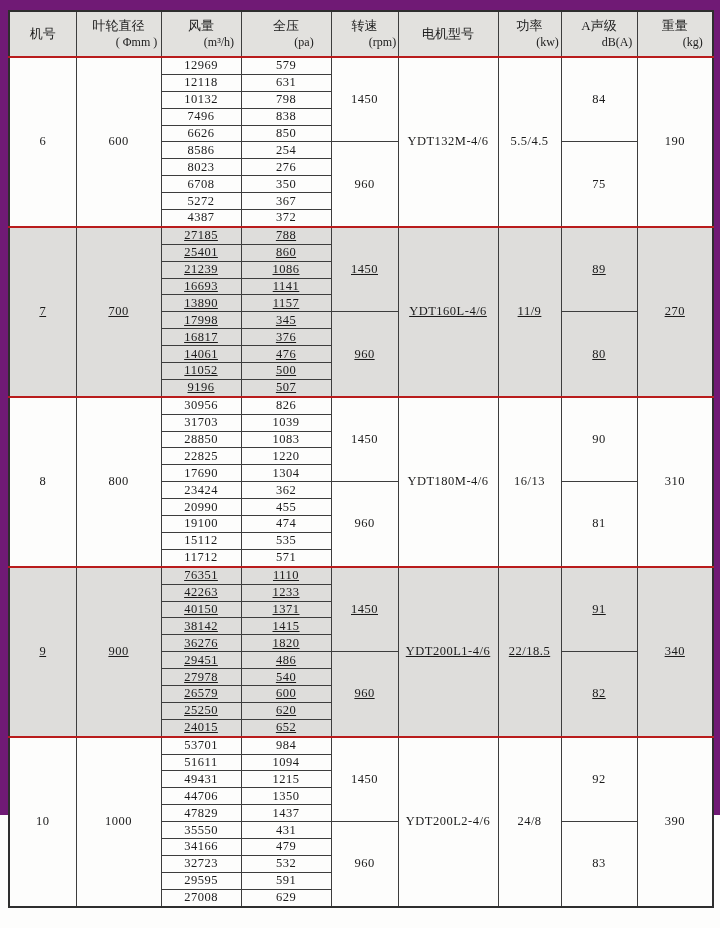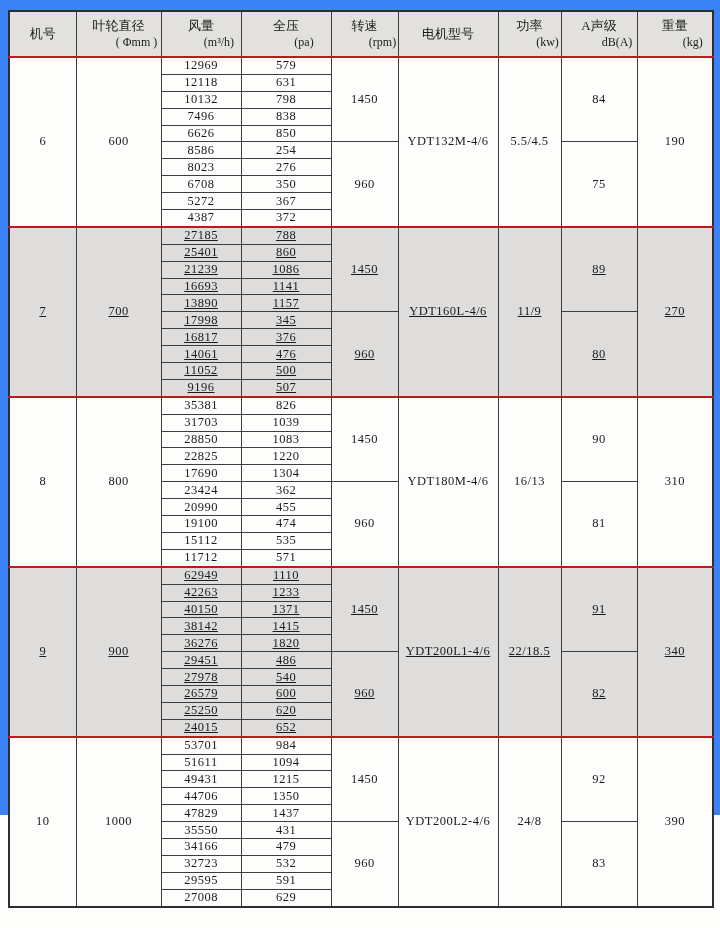--- a/index.html
+++ b/index.html
@@ -3,21 +3,21 @@
 <meta charset="utf-8">
 <title>Fan Specification Table</title>
 <style>
   html,body{margin:0;padding:0;}
   body{
     width:720px;height:928px;overflow:hidden;
     background:#fdfdfc;
     font-family:"Liberation Serif","DejaVu Serif",serif;
     color:#1b1b1b;
   }
-  .page{position:relative;width:720px;height:815px;background:#3b82f6;}
+  .page{position:relative;width:720px;height:815px;background:#701a75;}
   table.spec{
     position:absolute;left:8px;top:10px;width:704px;
     border-collapse:collapse;table-layout:fixed;
     border:2px solid #2e2e2e;
   }
   th,td{
     border:1px solid #3d3d3d;
     text-align:center;vertical-align:middle;
     padding:0;overflow:hidden;white-space:nowrap;
   }
@@ -186,21 +186,21 @@
           <td class="shaded">11052</td>
           <td class="shaded">500</td>
         </tr>
         <tr>
           <td class="shaded">9196</td>
           <td class="shaded">507</td>
         </tr>
         <tr class="block-start">
           <td rowspan="10">8</td>
           <td rowspan="10">800</td>
-          <td>35381</td>
+          <td>30956</td>
           <td>826</td>
           <td rowspan="5">1450</td>
           <td rowspan="10">YDT180M-4/6</td>
           <td rowspan="10">16/13</td>
           <td rowspan="5">90</td>
           <td rowspan="10">310</td>
         </tr>
         <tr>
           <td>31703</td>
           <td>1039</td>
@@ -235,21 +235,21 @@
           <td>15112</td>
           <td>535</td>
         </tr>
         <tr>
           <td>11712</td>
           <td>571</td>
         </tr>
         <tr class="block-start">
           <td rowspan="10" class="shaded">9</td>
           <td rowspan="10" class="shaded">900</td>
-          <td class="shaded">62949</td>
+          <td class="shaded">76351</td>
           <td class="shaded">1110</td>
           <td rowspan="5" class="shaded">1450</td>
           <td rowspan="10" class="shaded">YDT200L1-4/6</td>
           <td rowspan="10" class="shaded">22/18.5</td>
           <td rowspan="5" class="shaded">91</td>
           <td rowspan="10" class="shaded">340</td>
         </tr>
         <tr>
           <td class="shaded">42263</td>
           <td class="shaded">1233</td>

